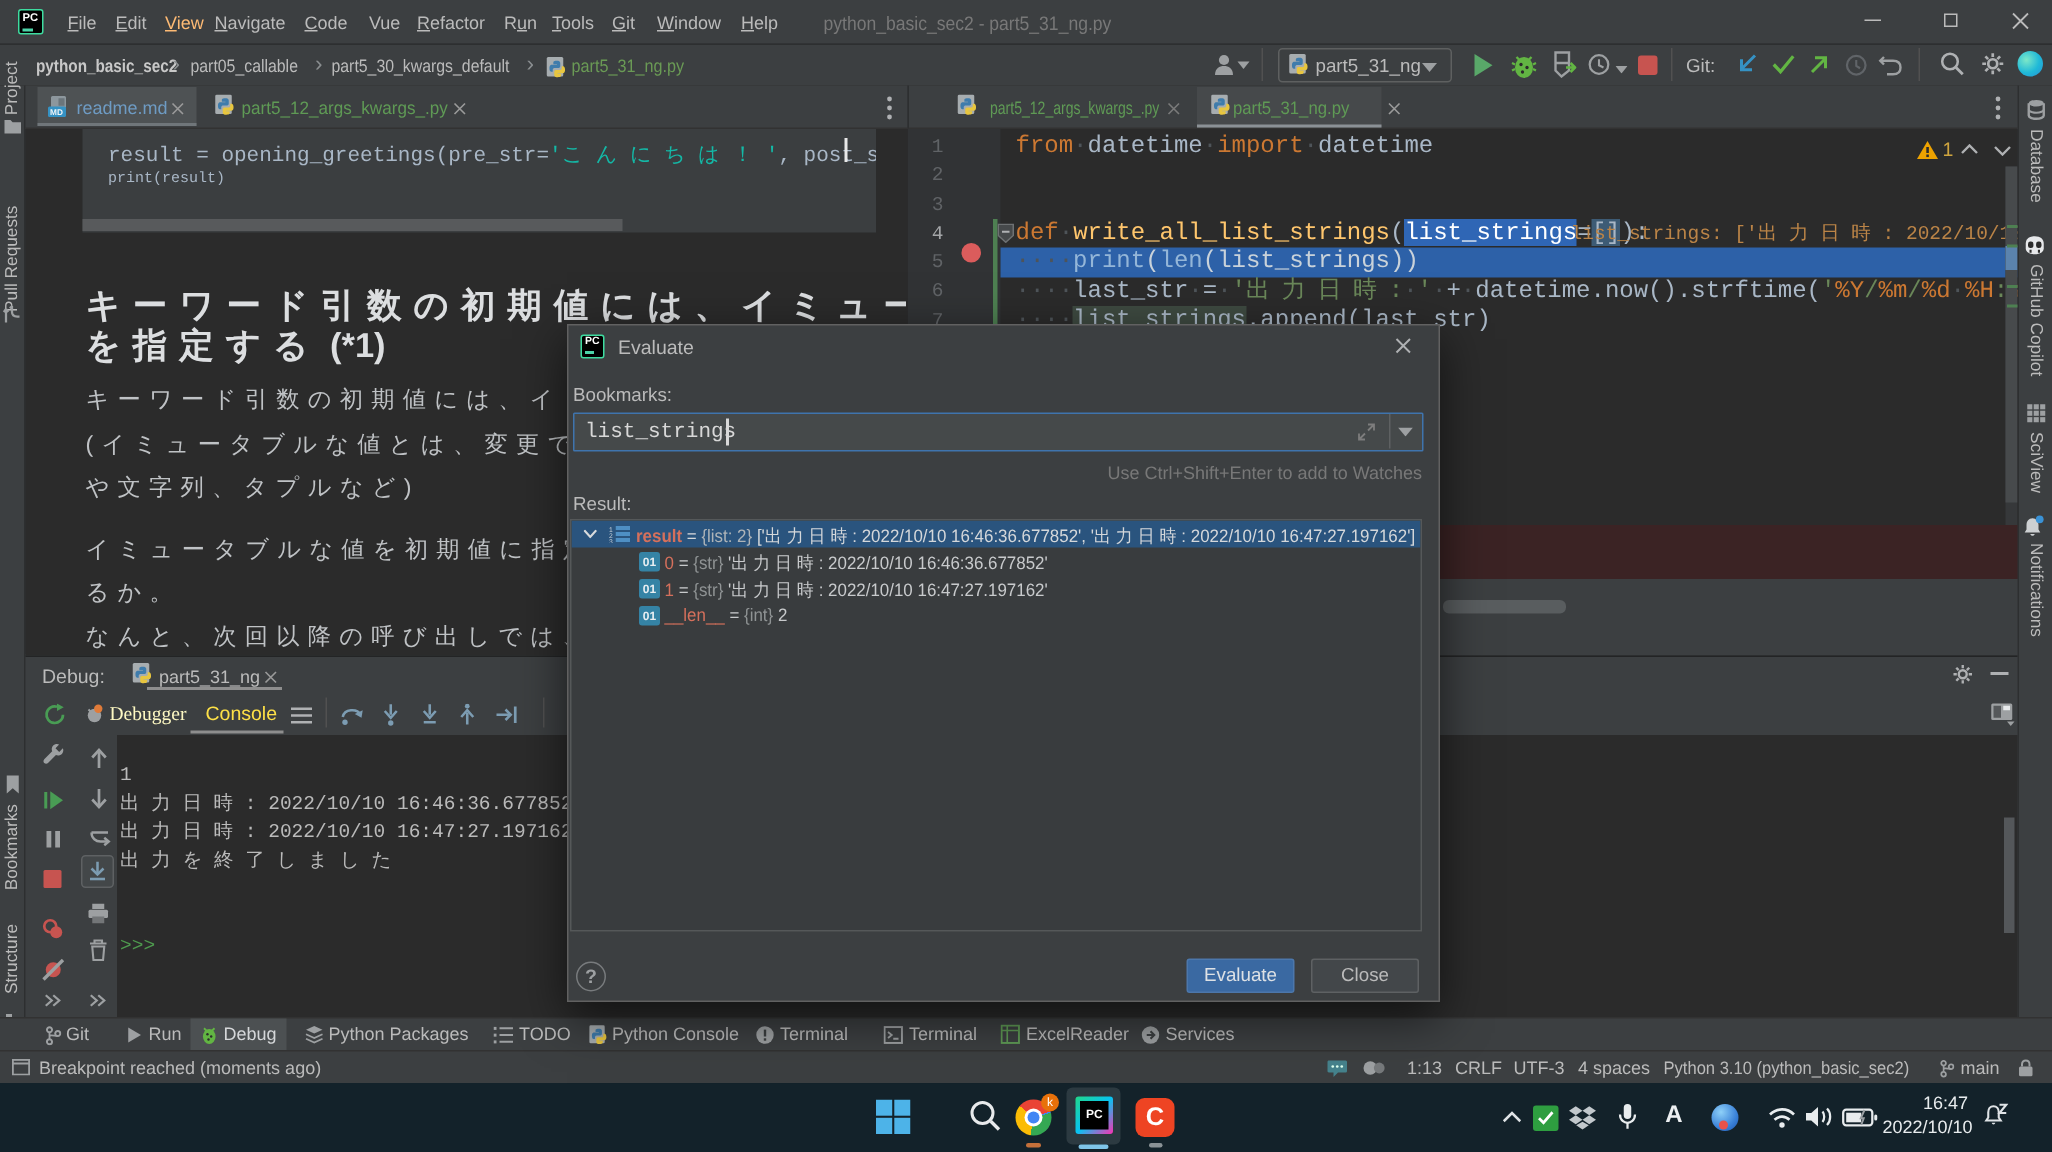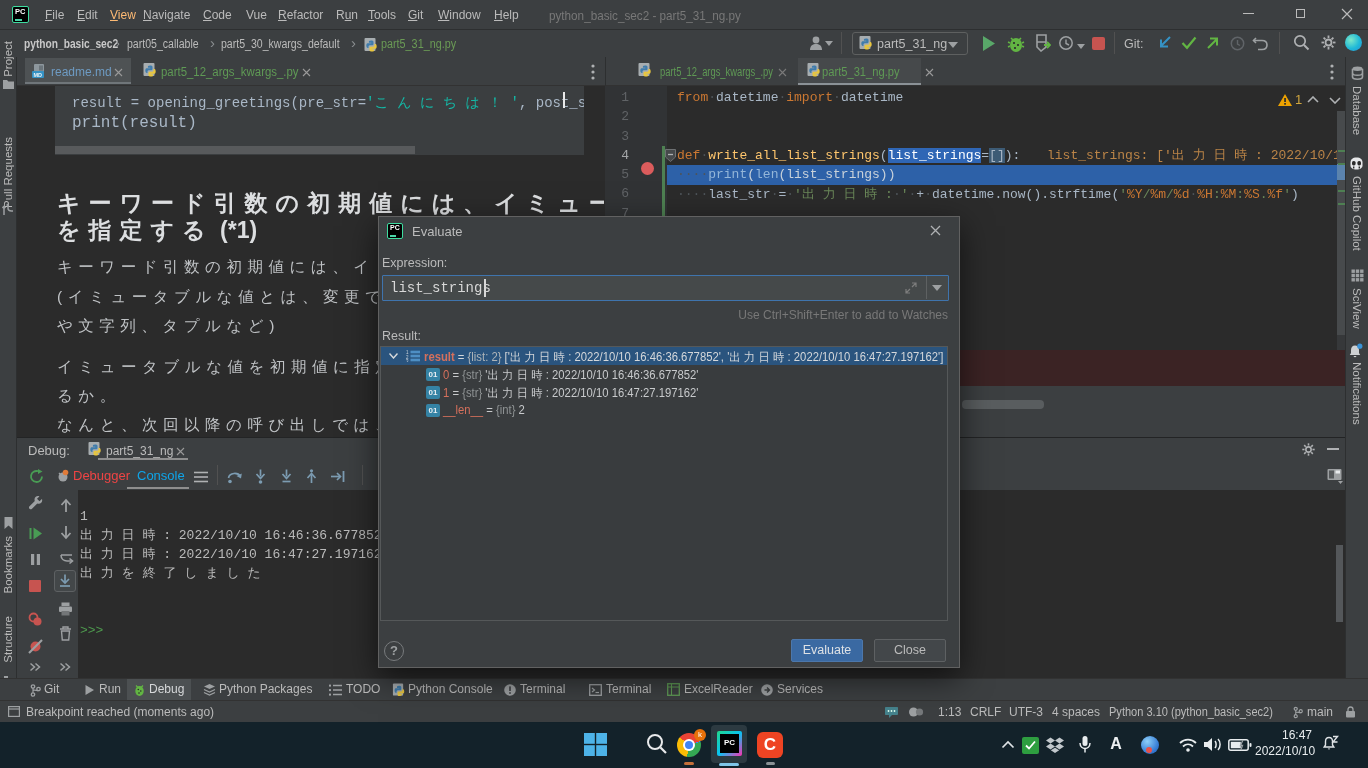--- a/index.html
+++ b/index.html
@@ -5,21 +5,21 @@
   * { margin:0; padding:0; box-sizing:border-box; }
   html,body { width:1368px; height:768px; overflow:hidden; background:#2b2b2b;
     font-family:"Liberation Sans",sans-serif; }
   .abs { position:absolute; }
   #root { position:relative; width:1368px; height:768px; }
   .bar { background:#3c3f41; }
   .mono { font-family:"Liberation Mono",monospace; }
   .vtext-l { writing-mode:vertical-rl; transform:rotate(180deg); }
   .vtext-r { writing-mode:vertical-rl; }
   svg { display:block; }
-  .codeln { font-size:13px; line-height:19.3px; white-space:pre; color:#a9b7c6; }
+  .codeln { font-size:16px; line-height:19.3px; white-space:pre; color:#a9b7c6; }
   .codeln i, .abs i { font-style:normal; color:#4e5459; }
   .kw { color:#cc7832; }
   .st { color:#6a8759; }
   .w2 { letter-spacing:7.8px; }
   .jp { letter-spacing:3.5px; }
   .badge { width:14px; height:13px; background:#3583a5; border-radius:2px; color:#e8eef2;
     font-size:8px; font-weight:bold; text-align:center; line-height:13px; }
 </style>
 </head>
 <body>
@@ -232,21 +232,21 @@
     </svg>
   <div class="abs" style="left:590px;top:63px;color:#bbb;font-size:14px;letter-spacing:0;"> </div>
   <svg class="abs" id="kebab-l" width="4" height="16" viewBox="0 0 4 16" style="left:591px;top:64px;">
       <use href="#kebab"></use>
     </svg>
 
   <div class="abs" id="md-pane" style="left:17px;top:86px;width:587px;height:350px;background:#2b2b2b;overflow:hidden;">
 
     <div class="abs" style="left:38px;top:-2px;width:529px;height:71px;background:#3b3e40;"></div>
     <div class="abs mono" style="left:55px;top:8px;font-size:14px;color:#a9b7c6;white-space:nowrap;width:512px;overflow:hidden;">result = opening_greetings(pre_str=<span style="color:#14b8a6">'<span style="letter-spacing:8.4px">こんにちは！</span>'</span>, post_str=</div>
-    <div class="abs mono" style="left:55px;top:28px;font-size:16px;color:#a9b7c6;">print(result)</div>
+    <div class="abs mono" style="left:55px;top:28px;font-size:10px;color:#a9b7c6;">print(result)</div>
     <div class="abs" style="left:38px;top:60px;width:360px;height:8px;background:#585a5c;"></div>
     <div class="abs" style="left:546px;top:6px;width:1.5px;height:16px;background:#e8e8e8;"></div>
 
     <div class="abs" style="left:40px;top:104px;font-size:23px;line-height:27px;font-weight:bold;color:#dcdee0;white-space:nowrap;letter-spacing:8px;">キーワード引数の初期値には、イミュータブルな値</div>
     <div class="abs" style="left:40px;top:131px;font-size:23px;line-height:27px;font-weight:bold;color:#dcdee0;white-space:nowrap;letter-spacing:8px;">を指定する<span style="letter-spacing:0"> (*1)</span></div>
 
     <div class="abs" style="left:40px;top:166px;font-size:15.5px;line-height:29.5px;color:#bfc2c5;white-space:nowrap;letter-spacing:5.5px;">キーワード引数の初期値には、イミュータブルな値を指定する<br>(イミュータブルな値とは、変更できない値のことで、数値<br>や文字列、タプルなど)</div>
     <div class="abs" style="left:40px;top:266px;font-size:15.5px;line-height:29px;color:#bfc2c5;white-space:nowrap;letter-spacing:5.5px;">イミュータブルな値を初期値に指定し、ミュータブルな値にす<br>るか。<br>なんと、次回以降の呼び出しでは、変更後の値が初期値とな</div>
   </div>
 
@@ -276,20 +276,21 @@
     <div class="abs mono" style="left:0;top:2px;width:24px;text-align:right;font-size:13px;line-height:19.3px;color:#606366;">1<br>2<br>3<br><span style="color:#a4a6a8;">4</span><br>5<br>6<br>7</div>
 
     <div class="abs" style="left:57px;top:60px;width:3px;height:77px;background:#4e8052;"></div>
 
     <div class="abs" style="left:62px;top:79.4px;width:678px;height:19.3px;background:#2d61a8;"></div>
 
     <div class="abs mono codeln" style="left:72px;top:2px;"><span class="kw">from</span><i>·</i>datetime<i>·</i><span class="kw">import</span><i>·</i>datetime</div>
     <div class="abs mono codeln" style="left:72px;top:59.9px;"><span class="kw">def</span><i>·</i><span style="color:#ffc66d;">write_all_list_strings</span>(<span style="background:#2f66b5;color:#fff;">list_strings</span>=<span style="background:#3d5b75;">[]</span>):</div>
     <div class="abs mono codeln" style="left:72px;top:79.2px;"><i>····</i><span style="color:#94b6d8;">print</span><span style="color:#c9d2da;">(</span><span style="color:#94b6d8;">len</span><span style="color:#c9d2da;">(list_strings))</span></div>
     <div class="abs mono codeln" style="left:72px;top:98.5px;"><i>····</i>last_str<i>·</i>=<i>·</i><span class="st">'<span class="w2">出力日時</span>:<i>·</i>'</span><i>·</i>+<i>·</i>datetime.now().strftime(<span class="st">'<span class="kw">%Y</span>/<span class="kw">%m</span>/<span class="kw">%d</span><i>·</i><span class="kw">%H</span>:<span class="kw">%M</span>:<span class="kw">%S</span>.<span class="kw">%f</span>'</span>)</div>
+    <div class="abs mono codeln" style="left:72px;top:117.8px;"><i>····</i><span style="background:#3e4a41;">list_strings</span>.append(last_str)</div>
 
     <div class="abs mono" style="left:442px;top:59.9px;font-size:13px;line-height:19.3px;color:#bb8447;white-space:pre;">list_strings: ['<span class="w2">出力日時</span>: 2022/10/10</div>
 
     <svg class="abs" style="left:60px;top:63px;" width="11" height="13" viewBox="0 0 11 13">
         <path d="M0.5 0.5 L10.5 0.5 L10.5 8 L5.5 12.5 L0.5 8 Z" fill="#46494b" stroke="#6e7173" stroke-width="1"></path>
         <path d="M3 5.5 L8 5.5" stroke="#afb1b3" stroke-width="1.3"></path>
       </svg>
 
     <div class="abs" style="left:36px;top:76px;width:13px;height:13px;border-radius:50%;background:#db5c5c;"></div>
 
@@ -346,22 +347,22 @@
 
   <svg class="abs" style="left:29px;top:469px;" width="15" height="15" viewBox="0 0 15 15">
       <path d="M13 7.5 A5.5 5.5 0 1 1 9 2.2" fill="none" stroke="#499c54" stroke-width="1.8"></path>
       <path d="M9 0 L9 5 L13.5 2.5 Z" fill="#499c54"></path>
     </svg>
   <svg class="abs" style="left:56px;top:469px;" width="14" height="14" viewBox="0 0 14 14">
       <circle cx="7" cy="8" r="4.5" fill="#9da0a2"></circle>
       <path d="M3 4 L5 6 M11 4 L9 6" stroke="#9da0a2" stroke-width="1.4"></path>
       <circle cx="9.5" cy="3.5" r="2.8" fill="#e07b39"></circle>
     </svg>
-  <div class="abs" style="left:73px;top:468px;font-size:13px;color:#ef4444;">Debugger</div>
-  <div class="abs" style="left:137px;top:468px;font-size:13px;color:#0ea5e9;">Console</div>
+  <div class="abs" style="left:73px;top:468px;font-size:13px;color:#fef9c3;font-family:Liberation Serif, serif;">Debugger</div>
+  <div class="abs" style="left:137px;top:468px;font-size:13px;color:#fde047;">Console</div>
   <div class="abs" style="left:127px;top:487px;width:62px;height:2px;background:#8e8e8e;"></div>
   <svg class="abs" style="left:194px;top:471px;" width="14" height="12" viewBox="0 0 14 12">
       <g stroke="#afb1b3" stroke-width="1.6">
         <path d="M0 1.5 L14 1.5"></path>
         <path d="M0 6 L14 6"></path>
         <path d="M0 10.5 L14 10.5"></path>
       </g>
     </svg>
   <div class="abs" style="left:217px;top:465px;width:1px;height:20px;background:#515151;"></div>
   <svg class="abs" style="left:227px;top:469px;" width="16" height="15" viewBox="0 0 16 15">
@@ -634,21 +635,21 @@
         <path d="M11 1.5 L15.5 1.5 L11 7 L15.5 7" fill="none" stroke="#dfe3e6" stroke-width="1.4"></path>
       </svg>
   </div>
 
   <div class="abs" id="dialog" style="left:378px;top:216px;width:582px;height:452px;background:#3c3f41;border:1px solid #616161;box-shadow:0 10px 30px rgba(0,0,0,0.6);">
     <div class="abs" style="left:8px;top:6px;width:16px;height:16px;background:#000;border:1px solid #3edca0;border-radius:2px;color:#fff;font-size:7px;font-weight:bold;line-height:8.5px;padding-left:2px;">PC<br><span style="display:inline-block;width:6px;height:2px;background:#4cd4a8;vertical-align:2px;"></span></div>
     <div class="abs" style="left:33px;top:7px;font-size:13px;color:#bbb;">Evaluate</div>
     <svg class="abs" style="left:551px;top:8px;" width="11" height="11" viewBox="0 0 11 11">
         <path d="M1 1 L10 10 M10 1 L1 10" stroke="#afb1b3" stroke-width="1.3"></path>
       </svg>
-    <div class="abs" style="left:3px;top:39px;font-size:12.5px;color:#bbb;">Expression:</div>
+    <div class="abs" style="left:3px;top:39px;font-size:12.5px;color:#bbb;">Bookmarks:</div>
     <div class="abs" style="left:3px;top:58px;width:567px;height:26px;background:#45494a;border:1.5px solid #3f74ad;border-radius:1px;">
       <div class="abs mono" style="left:7px;top:4px;font-size:14px;color:#d8d8d8;">list_strings</div>
       <div class="abs" style="left:101px;top:3px;width:1.5px;height:18px;background:#d8d8d8;"></div>
       <svg class="abs" style="left:522px;top:6px;" width="12" height="12" viewBox="0 0 12 12">
           <path d="M7 1 L11 1 L11 5 M11 1 L7 5 M5 11 L1 11 L1 7 M1 11 L5 7" stroke="#7d7d7d" stroke-width="1.2" fill="none"></path>
         </svg>
       <div class="abs" style="left:543px;top:0;width:1px;height:23px;background:#5e6162;"></div>
       <svg class="abs" style="left:549px;top:9px;" width="10" height="6" viewBox="0 0 10 6">
           <path d="M0 0 L10 0 L5 6 Z" fill="#9da0a2"></path>
         </svg>

